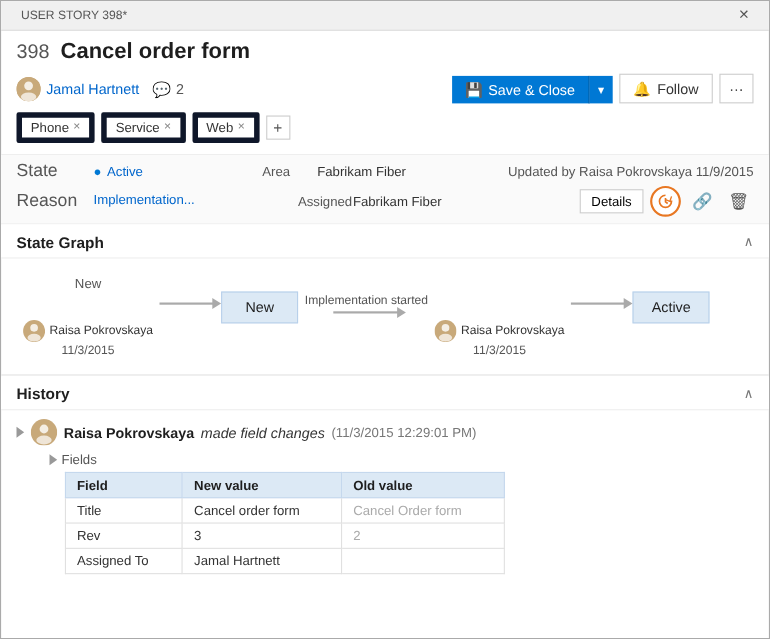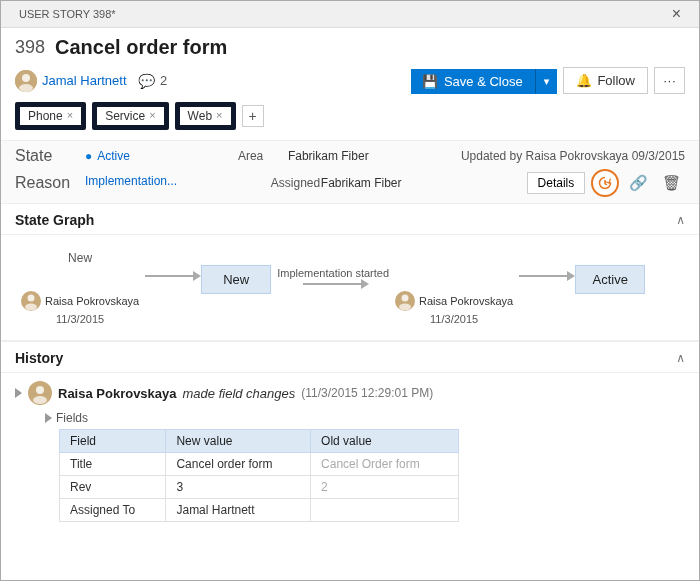--- a/index.html
+++ b/index.html
@@ -392,21 +392,21 @@
       border-collapse: collapse;
       font-size: 12px;
       width: 400px;
       margin-left: 14px;
     }
 
     .fields-table th {
       background: #dce9f5;
       padding: 4px 10px;
       text-align: left;
-      font-weight: 400;
+      font-weight: 700;
       color: #1e1e1e;
       border: 1px solid #c5d8ed;
     }
 
     .fields-table td {
       padding: 4px 10px;
       border: 1px solid #e0e0e0;
       background: #fff;
     }
 
@@ -490,21 +490,21 @@
 <div class="metadata-section">
   <div style="display:flex; align-items:center; margin-bottom:4px;">
     <div style="display:flex; align-items:center; flex:1;">
       <span class="meta-label">State</span>
       <span class="meta-value blue-dot">Active</span>
     </div>
     <div style="display:flex; align-items:flex-end; flex:1;">
       <span class="meta-area-label">Area</span>
       <span class="meta-area-value">Fabrikam Fiber</span>
     </div>
-    <span class="meta-updated">Updated by Raisa Pokrovskaya 09/3/2015</span>
+    <span class="meta-updated">Updated by Raisa Pokrovskaya 11/9/2015</span>
   </div>
   <div style="display:flex; align-items:center;">
     <div style="display:flex; align-items:flex-start; flex:1;">
       <span class="meta-label">Reason</span>
       <span class="meta-value">Implementation...</span>
     </div>
     <div style="display:flex; align-items:center; flex:1;">
       <span class="meta-area-label">Assigned</span>
       <span class="meta-area-value">Fabrikam Fiber</span>
     </div>

